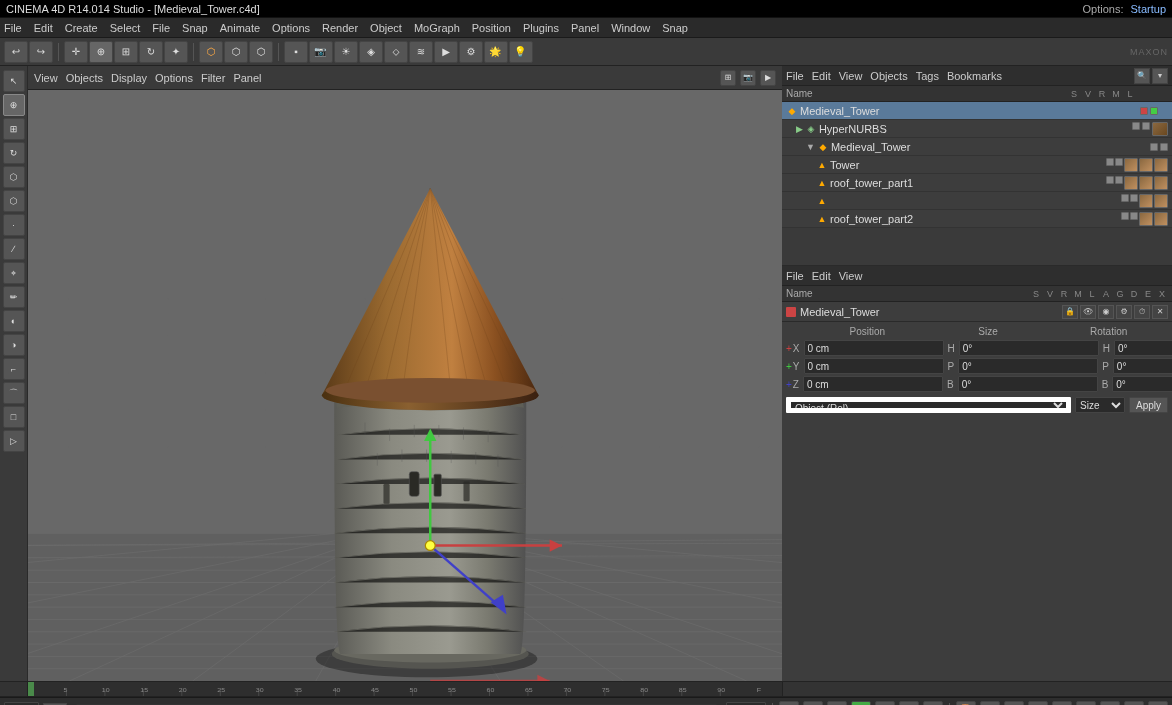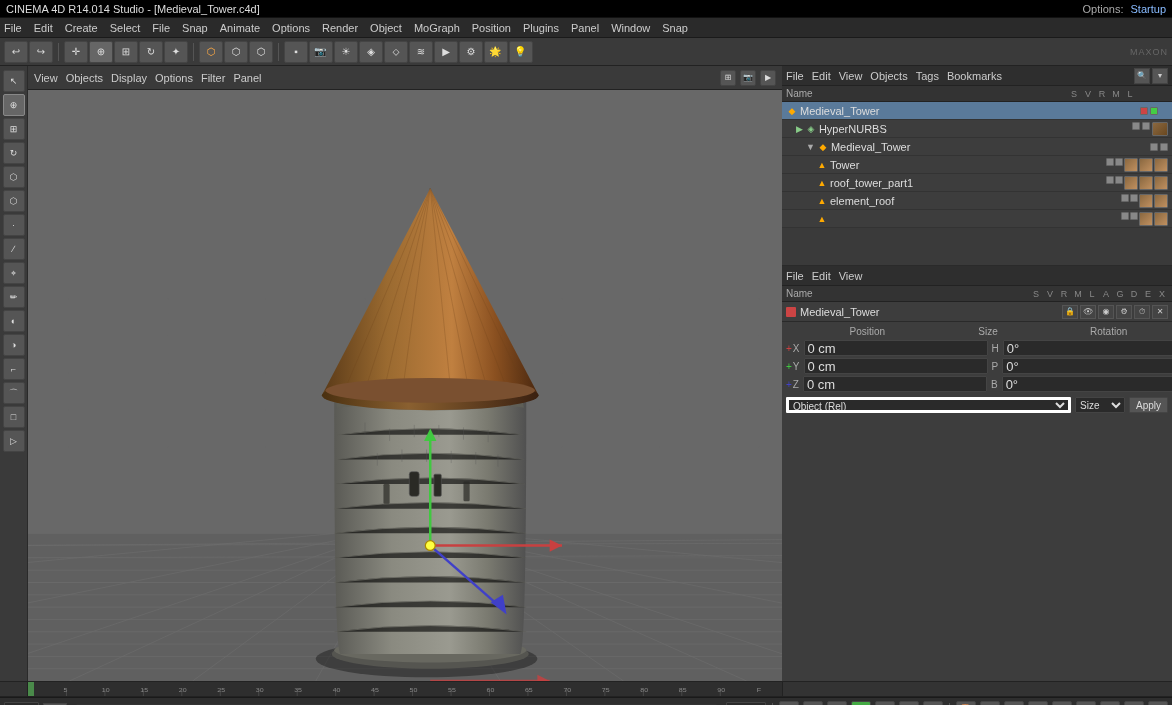--- a/index.html
+++ b/index.html
@@ -44,21 +44,21 @@
     .obj-indent3 { padding-left: 34px; }
     .obj-name { flex: 1; font-size: 11px; color: #ddd; }
     .obj-dots { display: flex; gap: 2px; }
     .obj-icon { width: 12px; height: 12px; display: flex; align-items: center; justify-content: center; font-size: 9px; color: #fa0; }
 
     
     #right-bottom { flex: 1; display: flex; flex-direction: column; }
     #attr-toolbar { height: 20px; background: #2e2e2e; display: flex; align-items: center; padding: 0 4px; gap: 8px; border-bottom: 1px solid #222; }
     #attr-content { flex: 1; background: #3d3d3d; padding: 4px; }
     .attr-row { display: flex; align-items: center; height: 18px; gap: 4px; }
-    .attr-field { flex: 1; height: 16px; background: #2a2a2a; border: 1px solid #444; color: #ddd; font-size: 13px; padding: 0 3px; border-radius: 1px; }
+    .attr-field { flex: 1; height: 16px; background: #2a2a2a; border: 1px solid #444; color: #ddd; font-size: 10px; padding: 0 3px; border-radius: 1px; }
 
     
     #playback-row { height: 24px; background: #2e2e2e; display: flex; align-items: center; padding: 0 4px; gap: 4px; border-top: 1px solid #1a1a1a; }
     .pb-btn { width: 20px; height: 18px; background: #555; border: 1px solid #444; border-radius: 2px; display: flex; align-items: center; justify-content: center; cursor: pointer; font-size: 10px; color: #ddd; }
     .pb-field { width: 40px; height: 16px; background: #2a2a2a; border: 1px solid #444; color: #ddd; font-size: 10px; text-align: center; border-radius: 1px; }
     .pb-sep { width: 1px; height: 14px; background: #555; margin: 0 2px; }
 
     
     #viewport svg { position: absolute; top: 0; left: 0; width: 100%; height: 100%; }
 
@@ -446,33 +446,33 @@
             <div style="display:flex;gap:1px;">
               <div style="width:14px;height:14px;background:linear-gradient(135deg,#8a6840,#c09060);border:1px solid #666;border-radius:1px;"></div>
               <div style="width:14px;height:14px;background:linear-gradient(135deg,#8a6840,#c09060);border:1px solid #666;border-radius:1px;"></div>
               <div style="width:14px;height:14px;background:linear-gradient(135deg,#8a6840,#c09060);border:1px solid #666;border-radius:1px;"></div>
             </div>
           </div>
         </div>
 
         <div class="obj-row obj-indent3">
           <span class="obj-icon" style="color:#fa0;">▲</span>
-          <span class="obj-name">element_roof</span>
           <div style="display:flex;gap:1px;margin-left:auto;">
             <span class="tag-dot"></span>
             <span class="tag-dot"></span>
             <div style="display:flex;gap:1px;">
               <div style="width:14px;height:14px;background:linear-gradient(135deg,#8a6840,#c09060);border:1px solid #666;border-radius:1px;"></div>
               <div style="width:14px;height:14px;background:linear-gradient(135deg,#8a6840,#c09060);border:1px solid #666;border-radius:1px;"></div>
             </div>
           </div>
         </div>
 
         <div class="obj-row obj-indent3">
           <span class="obj-icon" style="color:#fa0;">▲</span>
+          <span class="obj-name">roof_tower_part2</span>
           <div style="display:flex;gap:1px;margin-left:auto;">
             <span class="tag-dot"></span>
             <span class="tag-dot"></span>
             <div style="display:flex;gap:1px;">
               <div style="width:14px;height:14px;background:linear-gradient(135deg,#8a6840,#c09060);border:1px solid #666;border-radius:1px;"></div>
               <div style="width:14px;height:14px;background:linear-gradient(135deg,#8a6840,#c09060);border:1px solid #666;border-radius:1px;"></div>
             </div>
           </div>
         </div>
       </div>
@@ -563,21 +563,21 @@
           <div style="width:20px; font-size:10px; color:#aaa;">
             <span>B</span>
           </div>
           <input type="text" class="attr-field" style="flex: 1 1 0%;" value="0°">
           <div style="width:14px; font-size:10px; color:#aaa;">B</div>
           <input type="text" class="attr-field" value="0°" style="flex: 1 1 0%;">
 
         </div>
 
         <div style="display:flex; align-items:center; gap:4px; margin-top:4px;">
-          <select style="height:16px; background:#2a2a2a; border:3px solid #ffffff; color:#ddd; font-size:10px; flex:1; border-radius:1px;">
+          <select style="height:16px; background:#2a2a2a; border:5px solid #ffffff; color:#ddd; font-size:10px; flex:1; border-radius:1px;">
             <option>Object (Rel)</option>
           </select>
           <select style="height:16px; background:#2a2a2a; border:1px solid #444; color:#ddd; font-size:10px; width:50px; border-radius:1px;">
             <option>Size</option>
           </select>
           <button style="height:16px; background:#555; border:1px solid #444; color:#ddd; font-size:10px; padding:0 6px; cursor:pointer; border-radius:1px;">Apply</button>
         </div>
       </div>
     </div>
   </div>

